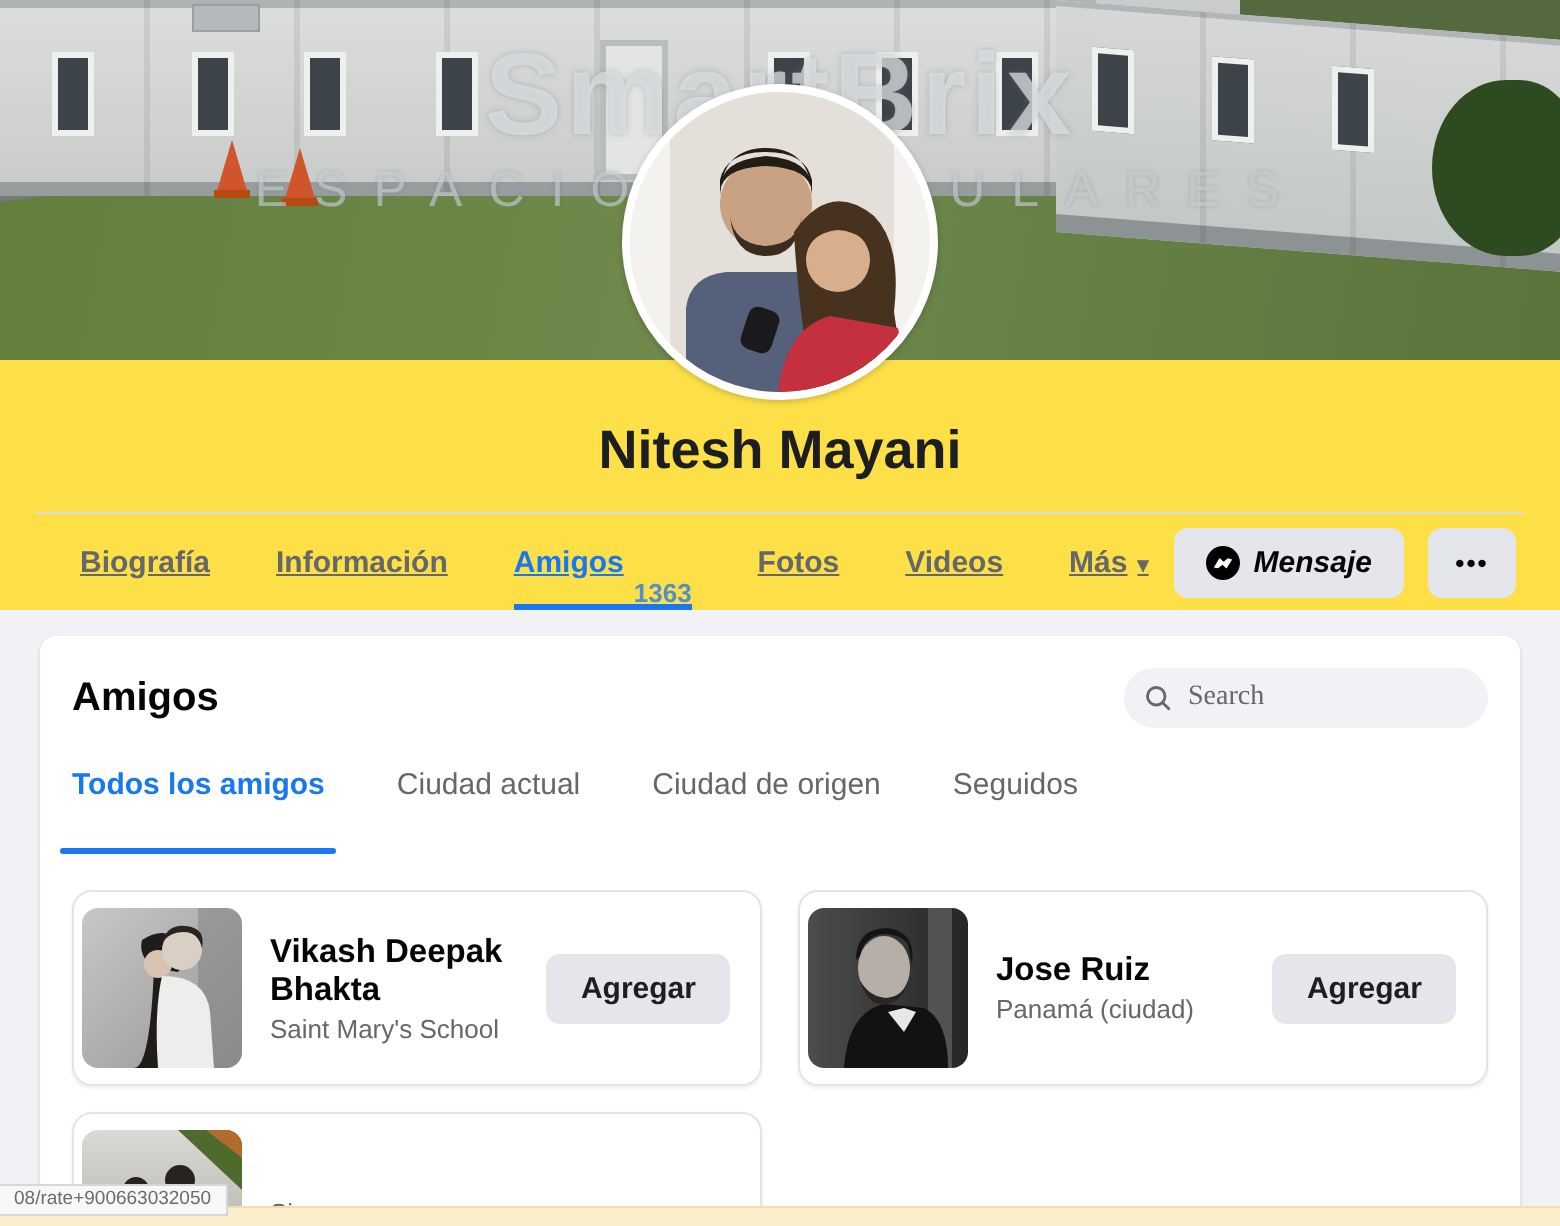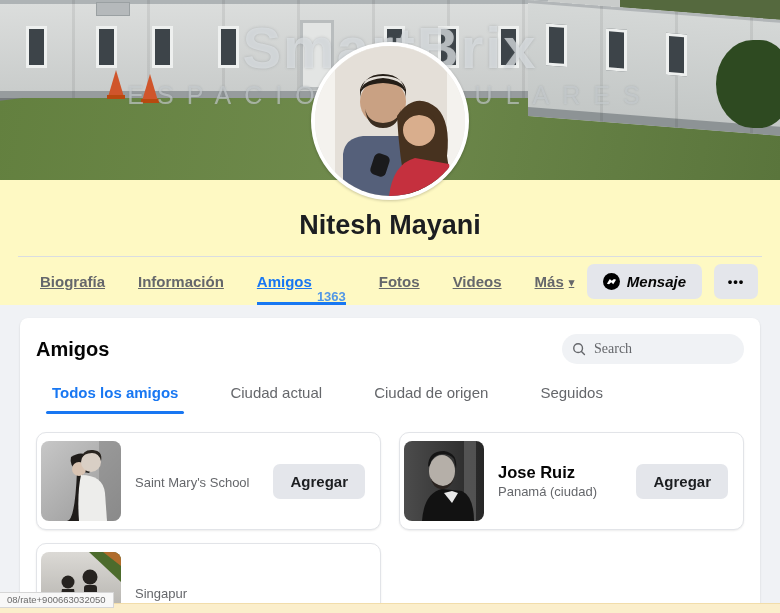--- a/index.html
+++ b/index.html
@@ -33,21 +33,21 @@
   .cone{position:absolute;width:0;height:0;border-left:8px solid transparent;
         border-right:8px solid transparent;border-bottom:27px solid #d0552b;}
   .cone::after{content:"";position:absolute;left:-9px;top:25px;width:18px;height:4px;background:#b8490f;}
   .watermark{position:absolute;left:0;right:0;top:14px;text-align:center;z-index:2;pointer-events:none;}
   .wm-title{font-size:58px;font-weight:bold;color:rgba(222,226,229,.72);
         text-shadow:0 0 3px rgba(110,115,120,.35);letter-spacing:2px;}
   .wm-sub{margin-top:0;font-size:25px;letter-spacing:13px;color:rgba(205,210,214,.6);
         text-shadow:0 0 2px rgba(110,115,120,.3);}
 
   
-  .head-white{position:relative;background:#fef9c3;}
+  .head-white{position:relative;background:#fde047;}
   .avatar-ring{position:absolute;left:calc(50% - 79px);top:-138px;width:150px;height:150px;
         border:4px solid #fff;border-radius:50%;overflow:hidden;background:#eceae6;z-index:5;cursor:pointer;
         box-shadow:0 1px 3px rgba(0,0,0,.2);}
   .profile-name{margin:0;padding:30px 0 0;text-align:center;font-size:27px;font-weight:bold;color:#1c1e21;}
   .tabbar{display:flex;justify-content:space-between;align-items:center;margin:15px 18px 0;
         border-top:1px solid #dadde1;height:48px;padding-left:22px;}
   .tabs{display:flex;gap:33px;height:100%;}
   .tab{display:flex;align-items:center;gap:5px;height:100%;font-size:15px;font-weight:600;
        color:#65676b;cursor:pointer;white-space:nowrap;text-decoration:underline;}
   .tab.active{color:#1877f2;box-shadow:inset 0 -3px 0 #1877f2;}
@@ -65,21 +65,21 @@
   .card{background:#fff;border-radius:8px;box-shadow:0 1px 2px rgba(0,0,0,.15);
         padding:16px 16px;height:360px;}
   .card-head{display:flex;justify-content:space-between;align-items:center;}
   .card-title{margin:0;font-size:20px;font-weight:bold;}
   .search{display:flex;align-items:center;gap:6px;width:162px;height:30px;background:#f0f2f5;
         border-radius:16px;padding:0 10px;}
   .search input{flex:1;border:none;background:transparent;outline:none;font-family:Liberation Serif, serif;
         font-size:14px;color:#8b5cf6;width:100%;}
   .search input::placeholder{color:#65676b;}
   .subtabs{display:flex;gap:36px;margin-top:20px;}
-  .subtab{position:relative;font-size:15px;font-weight:500;color:#65676b;padding-bottom:13px;cursor:pointer;margin-left:16px;}
+  .subtab{position:relative;font-size:15px;font-weight:500;color:#65676b;padding-bottom:26px;cursor:pointer;}
   .subtab.active{color:#1877f2;font-weight:600;}
   .subtab.active::after{content:"";position:absolute;left:-6px;right:-6px;bottom:0;height:3px;
         border-radius:2px;background:#1877f2;}
   .grid{display:grid;grid-template-columns:1fr 1fr;column-gap:18px;row-gap:13px;margin-top:18px;}
   .fcard{display:flex;align-items:center;border:1px solid #e2e4e8;border-radius:10px;
         box-shadow:0 1px 2px rgba(0,0,0,.08);padding:4px;height:88px;background:#fff;}
   .fphoto{width:80px;height:80px;border-radius:8px;overflow:hidden;flex-shrink:0;cursor:pointer;}
   .fphoto svg{display:block;}
   .finfo{flex:1;margin-left:14px;min-width:0;}
   .fname{font-size:16.5px;font-weight:bold;color:#050505;cursor:pointer;}
@@ -219,20 +219,21 @@
               <rect x="58" width="22" height="80" fill="#7e7e7e" opacity=".5"></rect>
               <path d="M36 30 Q34 80 26 80 L44 80 Q40 55 42 32 Z" fill="#1f1c1a"></path>
               <path d="M30 16 Q42 8 50 18 Q54 26 48 32 L36 30 Q28 24 30 16Z" fill="#1f1c1a"></path>
               <circle cx="38" cy="28" r="7" fill="#d8c3b2"></circle>
               <path d="M40 34 Q62 34 64 52 L66 80 L38 80 Q36 52 40 34Z" fill="#ededeb"></path>
               <circle cx="50" cy="21" r="10" fill="#d9cfc5"></circle>
               <path d="M40 18 Q42 8 52 9 Q62 10 60 20 Q58 12 51 12 Q43 12 40 18Z" fill="#29241f"></path>
             </svg>
           </div>
           <div class="finfo">
+            <div class="fname">Vikash Deepak Bhakta</div>
             <div class="fdetail">Saint Mary's School</div>
           </div>
           <button class="add-btn">Agregar</button>
         </div>
 
         <div class="fcard">
           <div class="fphoto">
             <svg width="80" height="80" viewBox="0 0 80 80">
               <defs>
                   <linearGradient id="g2" x1="0" y1="0" x2="1" y2="0">

